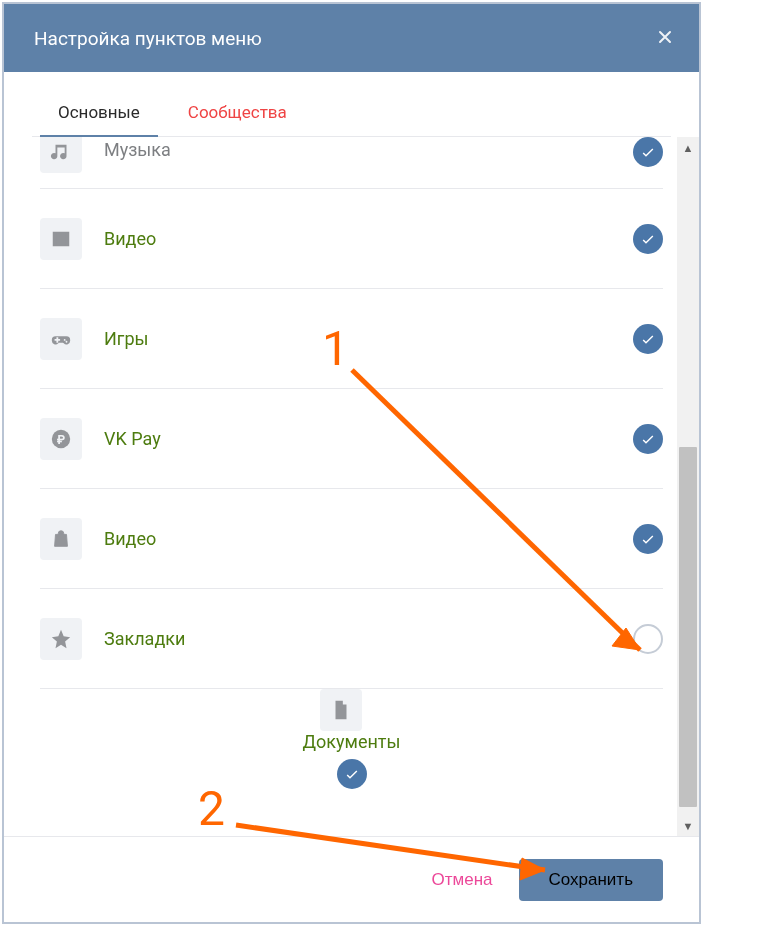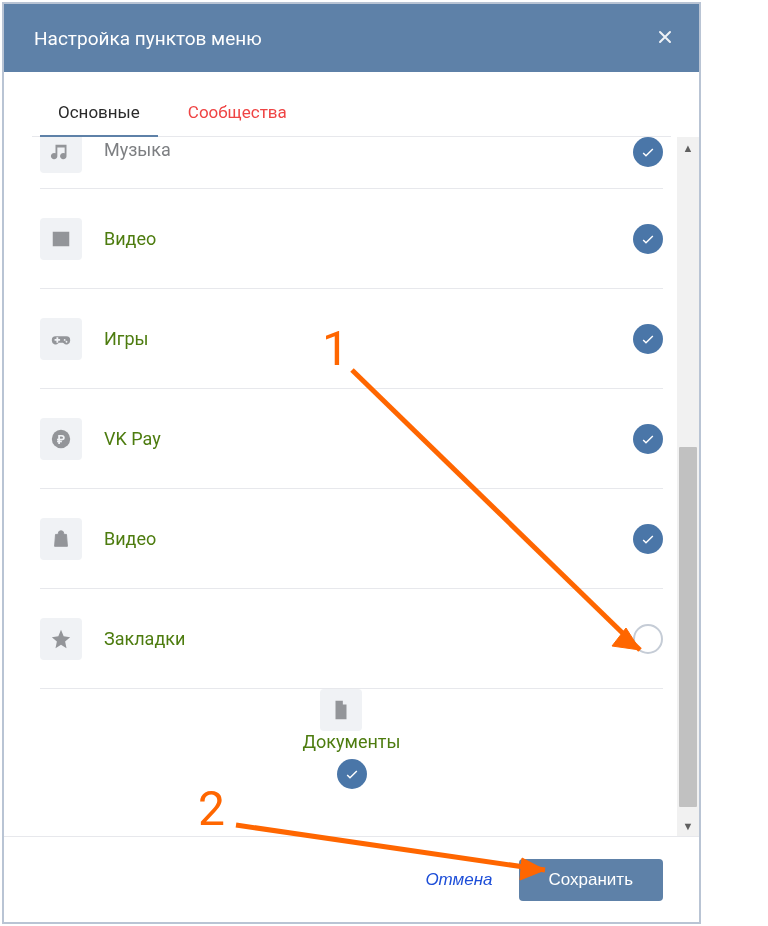--- a/index.html
+++ b/index.html
@@ -114,28 +114,28 @@
     .footer {
       height: 86px;
       border-top: 1px solid #e7e8ec;
       display: flex;
       align-items: center;
       justify-content: flex-end;
       padding-right: 36px;
       gap: 26px;
     }
     .btn-cancel {
-      color: #1d4ed8;
+      color: #ec4899;
       font-size: 17px;
       cursor: pointer;
-      background: none; border: none; font-style: italic;
+      background: none; border: none;
     }
     .btn-save {
       background: #5e81a8;
-      color: #ffffff;
+      color: #000000;
       border: none;
       border-radius: 4px;
       padding: 11px 30px;
       font-size: 17px;
       cursor: pointer;
     }
     
     .fake-scroll-track {
       position: absolute;
       right: 0; top: 0;

